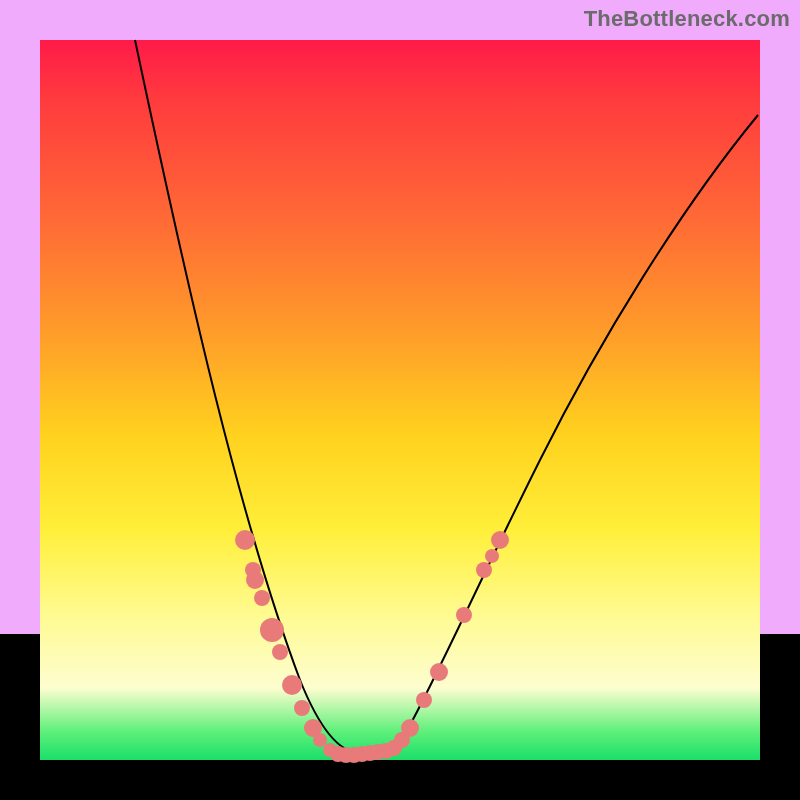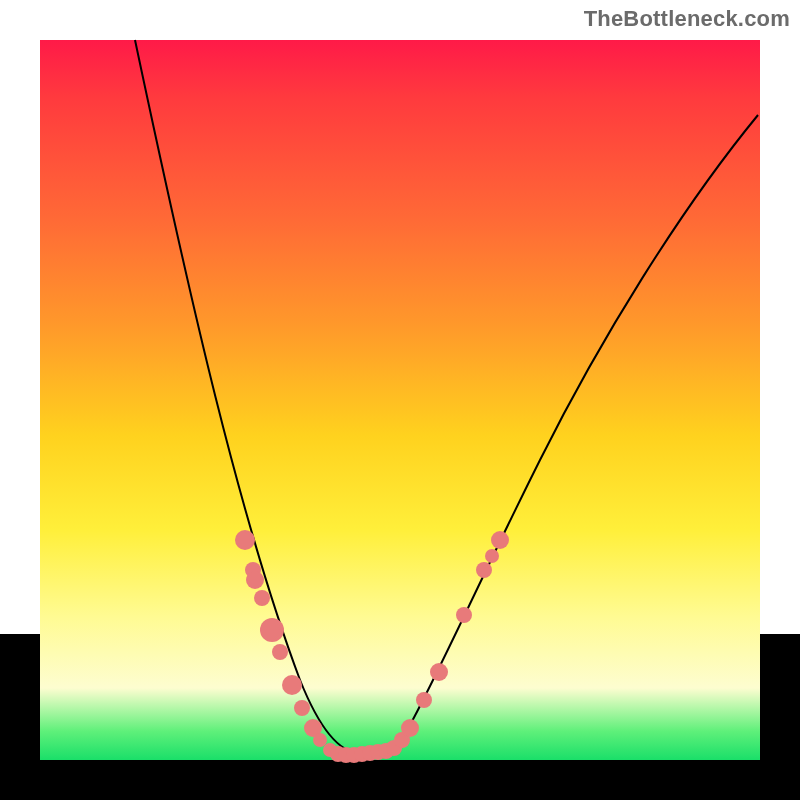--- a/index.html
+++ b/index.html
@@ -8,21 +8,21 @@
     width: 800px;
     height: 800px;
     background: #000;
     overflow: hidden;
     font-family: Arial, Helvetica, sans-serif;
   }
   .frame {
     position: absolute;
     left: 0; top: 0;
     width: 800px; height: 634px;
-    background: #ffffff;
+    background: #f0abfc;
   }
   .plot-area {
     position: absolute;
     left: 40px;
     top: 40px;
     width: 720px;
     height: 720px;
     
     background: linear-gradient(
       to bottom,

